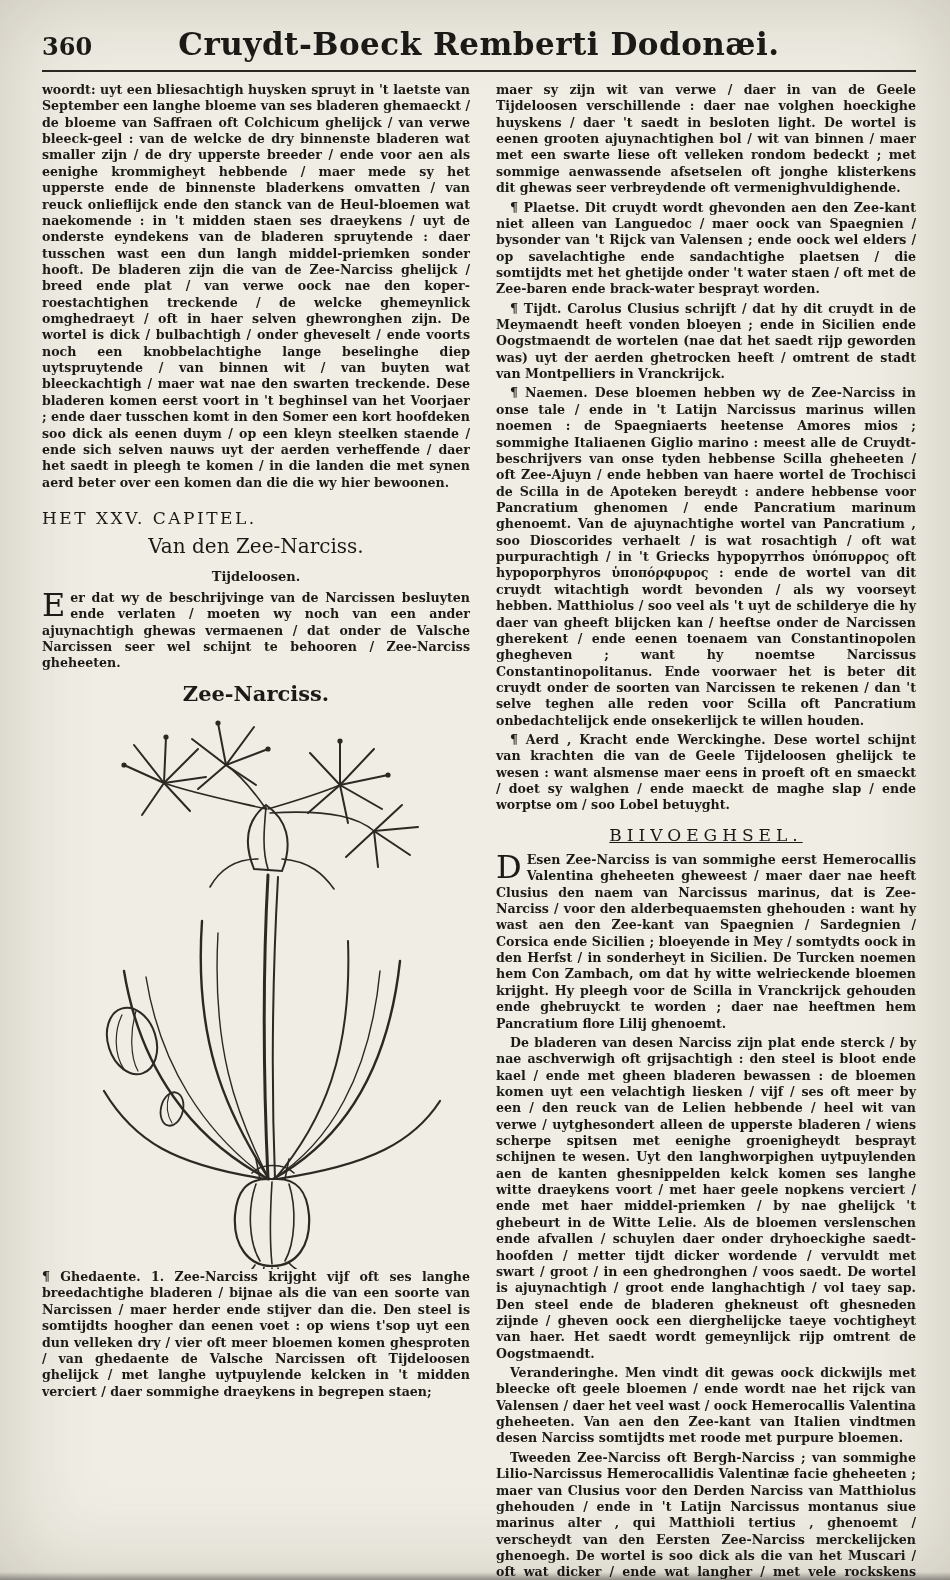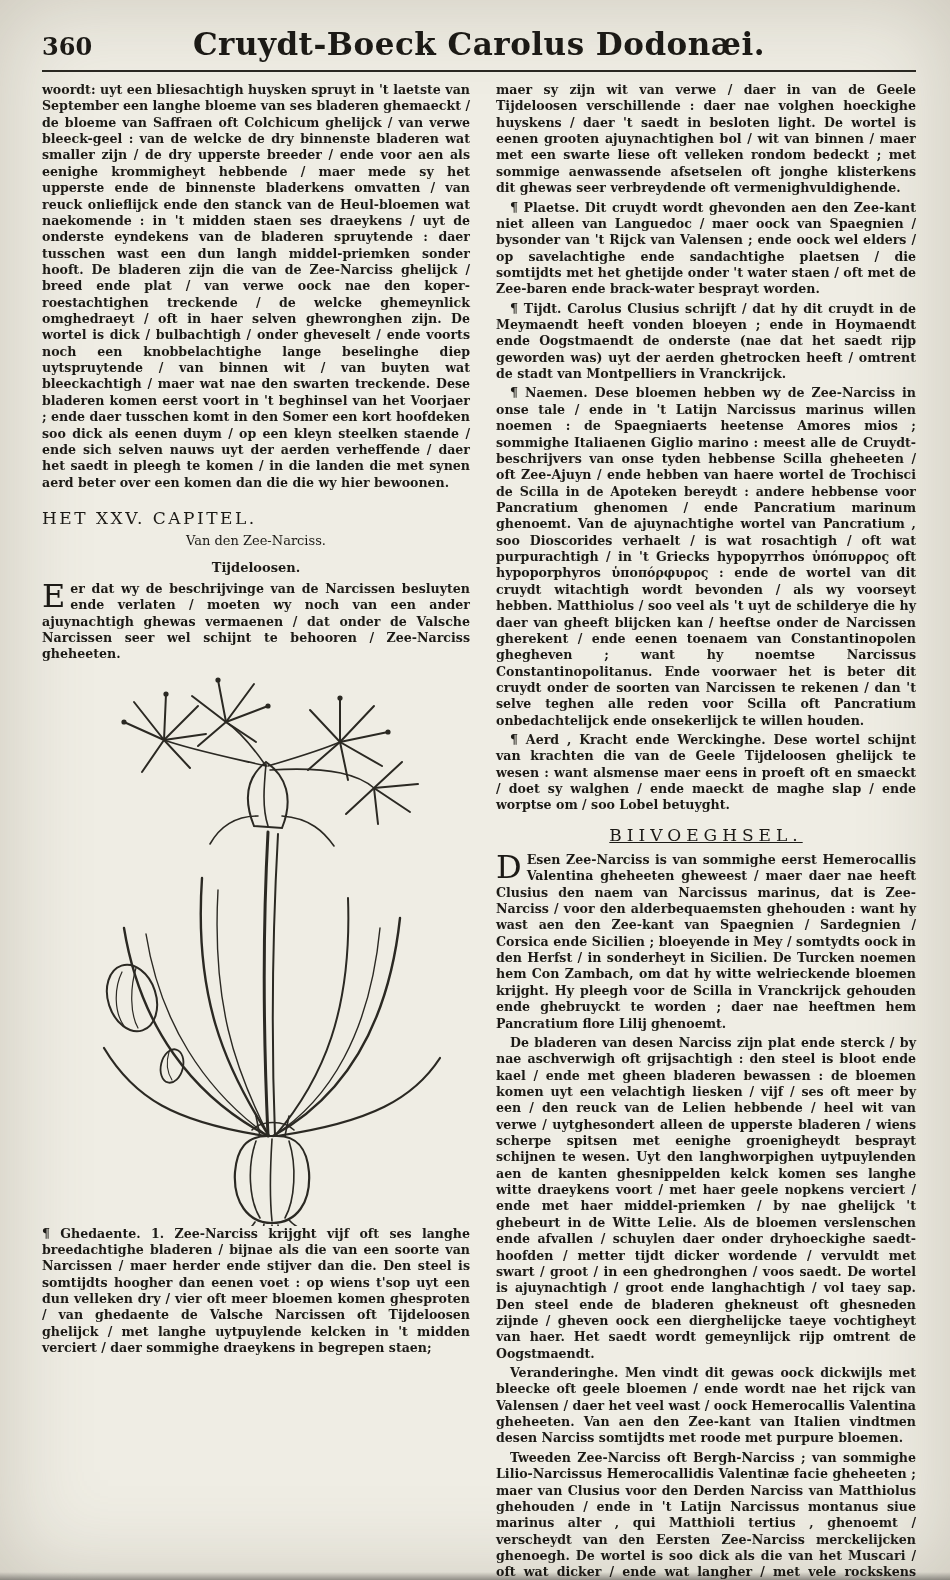--- a/index.html
+++ b/index.html
@@ -15,51 +15,52 @@
   .header{display:flex;align-items:baseline;}
   .pagenum{width:80px;font-size:24px;font-weight:bold;}
   .spacer{width:80px;}
   .title{flex:1;text-align:center;font-size:31px;margin:0;font-weight:bold;letter-spacing:.5px;}
   .rule{border-top:2px solid #2a2822;margin:8px 0 10px 0;}
   .cols{display:flex;gap:26px;height:1468px;}
   .col{width:428px;font-size:12.6px;line-height:1.3;font-weight:bold;text-align:justify;}
   .col p{margin:0 0 3px 0;}
   .ind{text-indent:14px;}
   .chapter{text-align:left;font-weight:normal;font-size:17px;letter-spacing:2.5px;margin:16px 0 4px 0;}
-  .chapsub{text-align:center;font-weight:normal;font-size:13px;margin:0 0 10px 0;}
+  .chapsub{text-align:center;font-weight:normal;font-size:20px;margin:0 0 10px 0;}
   .secthead{text-align:center;font-size:13px;margin:2px 0 4px 0;}
   .dropcap{float:left;font-size:32px;line-height:26px;padding:2px 5px 0 0;font-weight:normal;}
   .figcaption{text-align:center;font-size:21px;font-weight:bold;margin:8px 0 2px 0;}
   .illustration{margin:0;padding:0;}
   .bijvoeghsel{text-align:center;font-weight:normal;font-size:17px;letter-spacing:5px;margin:10px 0 6px 0;text-decoration:underline;}
   svg{display:block;}
 </style>
 </head>
 <body>
 
 <div class="page">
 
   <header class="header">
     <span class="pagenum">360</span>
-    <h1 class="title">Cruydt-Boeck Carolus Dodonæi.</h1>
+    <h1 class="title">Cruydt-Boeck Remberti Dodonæi.</h1>
     <span class="spacer"></span>
   </header>
   <div class="rule"></div>
 
   <div class="cols">
 
     <div class="col">
       <p>woordt: uyt een bliesachtigh huysken spruyt in 't laetste van September een langhe bloeme van ses bladeren ghemaeckt / de bloeme van Saffraen oft Colchicum ghelijck / van verwe bleeck-geel : van de welcke de dry binnenste bladeren wat smaller zijn / de dry upperste breeder / ende voor aen als eenighe krommigheyt hebbende / maer mede sy het upperste ende de binnenste bladerkens omvatten / van reuck onlieflijck ende den stanck van de Heul-bloemen wat naekomende : in 't midden staen ses draeykens / uyt de onderste eyndekens van de bladeren spruytende : daer tusschen wast een dun langh middel-priemken sonder hooft. De bladeren zijn die van de Zee-Narciss ghelijck / breed ende plat / van verwe oock nae den koper-roestachtighen treckende / de welcke ghemeynlick omghedraeyt / oft in haer selven ghewronghen zijn. De wortel is dick / bulbachtigh / onder gheveselt / ende voorts noch een knobbelachtighe lange beselinghe diep uytspruytende / van binnen wit / van buyten wat bleeckachtigh / maer wat nae den swarten treckende. Dese bladeren komen eerst voort in 't beghinsel van het Voorjaer ; ende daer tusschen komt in den Somer een kort hoofdeken soo dick als eenen duym / op een kleyn steelken staende / ende sich selven nauws uyt der aerden verheffende / daer het saedt in pleegh te komen / in die landen die met synen aerd beter over een komen dan die die wy hier bewoonen.</p>
 
       <h2 class="chapter">HET XXV. CAPITEL.</h2>
       <div class="chapsub">Van den Zee-Narciss.</div>
       <div class="secthead">Tijdeloosen.</div>
 
       <p><span class="dropcap">E</span><span>er dat wy de beschrijvinge van de Narcissen besluyten ende verlaten / moeten wy noch van een ander ajuynachtigh ghewas vermaenen / dat onder de Valsche Narcissen seer wel schijnt te behooren / Zee-Narciss gheheeten.</span></p>
 
+      <div class="figcaption">Zee-Narciss.</div>
 
       <figure class="illustration">
         <svg viewBox="0 0 428 560" width="428" height="560">
           <g fill="none" stroke="#2b2923" stroke-width="1.6" stroke-linecap="round">
 
             <path d="M224,100 C190,92 150,84 122,74"></path>
             <path d="M224,100 C210,80 196,64 184,56"></path>
             <path d="M226,100 C260,90 284,82 298,76"></path>
             <path d="M228,104 C292,100 318,110 332,122"></path>
 
@@ -149,21 +150,21 @@
           </g>
         </svg>
       </figure>
 
       <p>¶ Ghedaente. 1. Zee-Narciss krijght vijf oft ses langhe breedachtighe bladeren / bijnae als die van een soorte van Narcissen / maer herder ende stijver dan die. Den steel is somtijdts hoogher dan eenen voet : op wiens t'sop uyt een dun velleken dry / vier oft meer bloemen komen ghesproten / van ghedaente de Valsche Narcissen oft Tijdeloosen ghelijck / met langhe uytpuylende kelcken in 't midden verciert / daer sommighe draeykens in begrepen staen;</p>
     </div>
 
     <div class="col">
       <p>maer sy zijn wit van verwe / daer in van de Geele Tijdeloosen verschillende : daer nae volghen hoeckighe huyskens / daer 't saedt in besloten light. De wortel is eenen grooten ajuynachtighen bol / wit van binnen / maer met een swarte liese oft velleken rondom bedeckt ; met sommige aenwassende afsetselen oft jonghe klisterkens dit ghewas seer verbreydende oft vermenighvuldighende.</p>
       <p class="ind">¶ Plaetse. Dit cruydt wordt ghevonden aen den Zee-kant niet alleen van Languedoc / maer oock van Spaegnien / bysonder van 't Rijck van Valensen ; ende oock wel elders / op savelachtighe ende sandachtighe plaetsen / die somtijdts met het ghetijde onder 't water staen / oft met de Zee-baren ende brack-water besprayt worden.</p>
-      <p class="ind">¶ Tijdt. Carolus Clusius schrijft / dat hy dit cruydt in de Meymaendt heeft vonden bloeyen ; ende in Hoymaendt ende Oogstmaendt de onderste (nae dat het saedt rijp geworden was) uyt der aerden ghetrocken heeft / omtrent de stadt van Montpelliers in Vranckrijck.</p>
+      <p class="ind">¶ Tijdt. Carolus Clusius schrijft / dat hy dit cruydt in de Meymaendt heeft vonden bloeyen ; ende in Sicilien ende Oogstmaendt de wortelen (nae dat het saedt rijp geworden was) uyt der aerden ghetrocken heeft / omtrent de stadt van Montpelliers in Vranckrijck.</p>
       <p class="ind">¶ Naemen. Dese bloemen hebben wy de Zee-Narciss in onse tale / ende in 't Latijn Narcissus marinus willen noemen : de Spaegniaerts heetense Amores mios ; sommighe Italiaenen Giglio marino : meest alle de Cruydt-beschrijvers van onse tyden hebbense Scilla gheheeten / oft Zee-Ajuyn / ende hebben van haere wortel de Trochisci de Scilla in de Apoteken bereydt : andere hebbense voor Pancratium ghenomen / ende Pancratium marinum ghenoemt. Van de ajuynachtighe wortel van Pancratium , soo Dioscorides verhaelt / is wat rosachtigh / oft wat purpurachtigh / in 't Griecks hypopyrrhos ὑπόπυρρος oft hypoporphyros ὑποπόρφυρος : ende de wortel van dit cruydt witachtigh wordt bevonden / als wy voorseyt hebben. Matthiolus / soo veel als 't uyt de schilderye die hy daer van gheeft blijcken kan / heeftse onder de Narcissen gherekent / ende eenen toenaem van Constantinopolen ghegheven ; want hy noemtse Narcissus Constantinopolitanus. Ende voorwaer het is beter dit cruydt onder de soorten van Narcissen te rekenen / dan 't selve teghen alle reden voor Scilla oft Pancratium onbedachtelijck ende onsekerlijck te willen houden.</p>
       <p class="ind">¶ Aerd , Kracht ende Werckinghe. Dese wortel schijnt van krachten die van de Geele Tijdeloosen ghelijck te wesen : want alsmense maer eens in proeft oft en smaeckt / doet sy walghen / ende maeckt de maghe slap / ende worptse om / soo Lobel betuyght.</p>
 
       <div class="bijvoeghsel">BIIVOEGHSEL.</div>
 
       <p><span class="dropcap">D</span><span>Esen Zee-Narciss is van sommighe eerst Hemerocallis Valentina gheheeten gheweest / maer daer nae heeft Clusius den naem van Narcissus marinus, dat is Zee-Narciss / voor den alderbequaemsten ghehouden : want hy wast aen den Zee-kant van Spaegnien / Sardegnien / Corsica ende Sicilien ; bloeyende in Mey / somtydts oock in den Herfst / in sonderheyt in Sicilien. De Turcken noemen hem Con Zambach, om dat hy witte welrieckende bloemen krijght. Hy pleegh voor de Scilla in Vranckrijck gehouden ende ghebruyckt te worden ; daer nae heeftmen hem Pancratium flore Lilij ghenoemt.</span></p>
 
       <p class="ind">De bladeren van desen Narciss zijn plat ende sterck / by nae aschverwigh oft grijsachtigh : den steel is bloot ende kael / ende met gheen bladeren bewassen : de bloemen komen uyt een velachtigh liesken / vijf / ses oft meer by een / den reuck van de Lelien hebbende / heel wit van verwe / uytghesondert alleen de upperste bladeren / wiens scherpe spitsen met eenighe groenigheydt besprayt schijnen te wesen. Uyt den langhworpighen uytpuylenden aen de kanten ghesnippelden kelck komen ses langhe witte draeykens voort / met haer geele nopkens verciert / ende met haer middel-priemken / by nae ghelijck 't ghebeurt in de Witte Lelie. Als de bloemen verslenschen ende afvallen / schuylen daer onder dryhoeckighe saedt-hoofden / metter tijdt dicker wordende / vervuldt met swart / groot / in een ghedronghen / voos saedt. De wortel is ajuynachtigh / groot ende langhachtigh / vol taey sap. Den steel ende de bladeren ghekneust oft ghesneden zijnde / gheven oock een dierghelijcke taeye vochtigheyt van haer. Het saedt wordt gemeynlijck rijp omtrent de Oogstmaendt.</p>
       <p class="ind">Veranderinghe. Men vindt dit gewas oock dickwijls met bleecke oft geele bloemen / ende wordt nae het rijck van Valensen / daer het veel wast / oock Hemerocallis Valentina gheheeten. Van aen den Zee-kant van Italien vindtmen desen Narciss somtijdts met roode met purpure bloemen.</p>
       <p class="ind">Tweeden Zee-Narciss oft Bergh-Narciss ; van sommighe Lilio-Narcissus Hemerocallidis Valentinæ facie gheheeten ; maer van Clusius voor den Derden Narciss van Matthiolus ghehouden / ende in 't Latijn Narcissus montanus siue marinus alter , qui Matthioli tertius , ghenoemt / verscheydt van den Eersten Zee-Narciss merckelijcken ghenoegh. De wortel is soo dick als die van het Muscari / oft wat dicker / ende wat langher / met vele rockskens bewonden / van de welcke 't buytenste graeuwachtigh is ; het volghende rosachtigh / het derde witachtigher : onder aen zijn meer ende</p>

